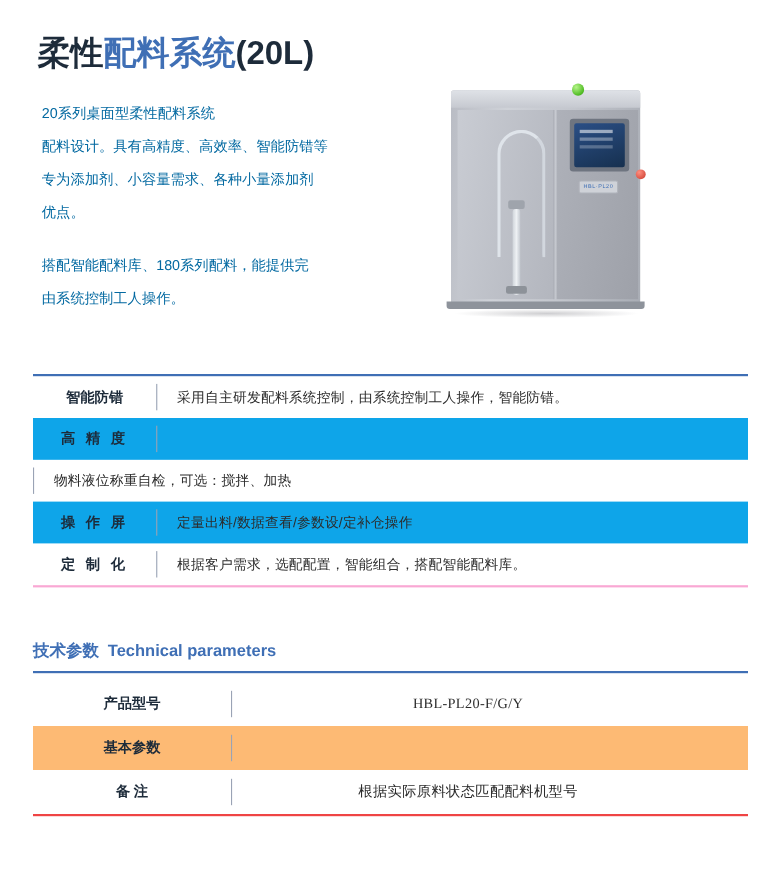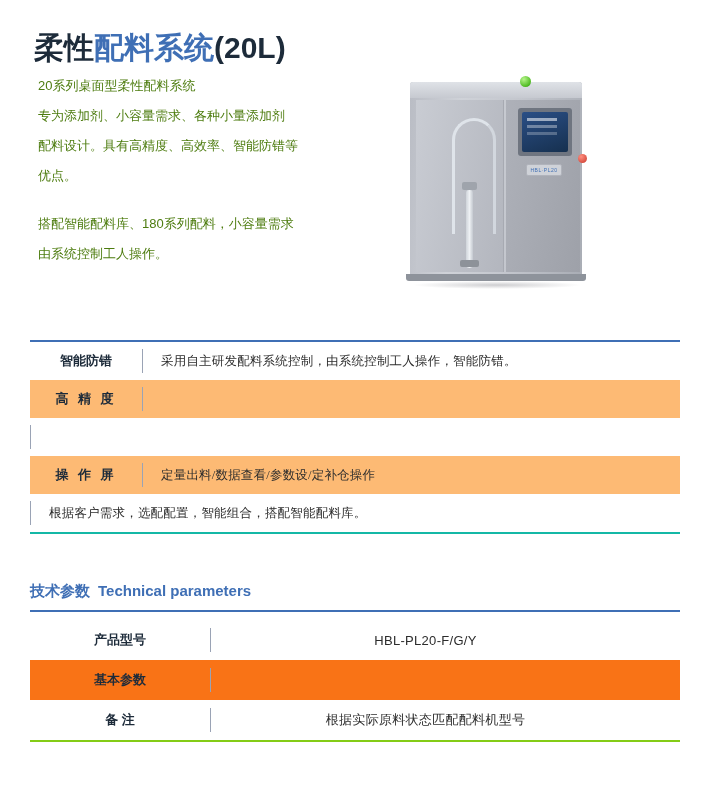--- a/index.html
+++ b/index.html
@@ -31,24 +31,24 @@
     letter-spacing: 0px;
     white-space: nowrap;
   }
   .t-dark { color: #1d2b3a; }
   .t-blue { color: #3f6fb5; }
 
   
   .desc {
     position: absolute;
     left: 38px;
-    top: 71px;
+    top: 88px;
     width: 350px;
     font-size: 13px;
-    color: #4d7c0f;
+    color: #0369a1;
     line-height: 30px;
   }
   .desc p { margin: 0; }
   .desc .gap { height: 18px; }
 
   
   .product {
     position: absolute;
     left: 402px;
     top: 70px;
@@ -205,29 +205,29 @@
     background: radial-gradient(ellipse at center, rgba(60,60,70,0.25), rgba(255,255,255,0) 70%);
   }
 
   
   .feature-table {
     position: absolute;
     left: 30px;
     top: 340px;
     width: 650px;
     border-top: 2px solid #3f6fb5;
-    border-bottom: 2px solid #14b8a6;
+    border-bottom: 2px solid #f9a8d4;
   }
   .feat-row {
     display: flex;
     align-items: stretch;
     height: 38px;
     font-size: 12.5px;
   }
-  .feat-row.alt { background: #fdba74; }
+  .feat-row.alt { background: #0ea5e9; }
   .feat-label {
     width: 112px;
     flex: 0 0 112px;
     display: flex;
     align-items: center;
     justify-content: center;
     font-weight: bold;
     color: #1d2b3a;
     font-size: 13px;
   }
@@ -237,21 +237,20 @@
     margin: 7px 0;
     flex: 0 0 1px;
   }
   .feat-value {
     flex: 1;
     display: flex;
     align-items: center;
     padding-left: 18px;
     color: #2c2c2c;
     letter-spacing: 0.2px;
-    font-family: Liberation Serif, serif;
   }
 
   
   .tech-heading {
     position: absolute;
     left: 30px;
     top: 582px;
     font-size: 15px;
     font-weight: bold;
     color: #3f6fb5;
@@ -265,29 +264,30 @@
     width: 650px;
     height: 2px;
     background: #3f6fb5;
   }
 
   .tech-table {
     position: absolute;
     left: 30px;
     top: 620px;
     width: 650px;
-    border-bottom: 2px solid #84cc16;
+    border-bottom: 2px solid #ef4444;
+    font-family: Liberation Serif, serif;
   }
   .tech-row {
     display: flex;
     height: 40px;
     font-size: 13px;
     align-items: stretch;
   }
-  .tech-row.alt { background: #f97316; }
+  .tech-row.alt { background: #fdba74; }
   .tech-label {
     width: 180px;
     flex: 0 0 180px;
     display: flex;
     align-items: center;
     justify-content: center;
     font-weight: bold;
     color: #1d2b3a;
   }
   .tech-sep {
@@ -312,25 +312,25 @@
 <body>
 
 <div class="page">
 
   <div class="title-row">
     <span class="t-dark">柔性</span><span class="t-blue">配料系统</span><span class="t-dark">(20L)</span>
   </div>
 
   <div class="desc">
     <p>20系列桌面型柔性配料系统</p>
+    <p>配料设计。具有高精度、高效率、智能防错等</p>
     <p>专为添加剂、小容量需求、各种小量添加剂</p>
-    <p>配料设计。具有高精度、高效率、智能防错等</p>
     <p>优点。</p>
     <div class="gap"></div>
-    <p>搭配智能配料库、180系列配料，小容量需求</p>
+    <p>搭配智能配料库、180系列配料，能提供完</p>
     <p>由系统控制工人操作。</p>
   </div>
 
   <div class="product">
     <div class="machine-body"></div>
     <div class="machine-left-panel"></div>
     <div class="machine-right-panel"></div>
     <div class="machine-top"></div>
     <div class="tube"></div>
     <div class="tube-cap"></div>
@@ -354,29 +354,31 @@
       <div class="feat-value">采用自主研发配料系统控制，由系统控制工人操作，智能防错。</div>
     </div>
 
     <div class="feat-row alt">
       <div class="feat-label sp">高 精 度</div>
       <div class="feat-sep"></div>
     </div>
 
     <div class="feat-row">
       <div class="feat-sep"></div>
+      <div class="feat-value">物料液位称重自检，可选：搅拌、加热</div>
     </div>
 
     <div class="feat-row alt">
       <div class="feat-label sp">操 作 屏</div>
       <div class="feat-sep"></div>
       <div class="feat-value">定量出料/数据查看/参数设/定补仓操作</div>
     </div>
 
     <div class="feat-row">
+      <div class="feat-label sp">定 制 化</div>
       <div class="feat-sep"></div>
       <div class="feat-value">根据客户需求，选配配置，智能组合，搭配智能配料库。</div>
     </div>
 
   </div>
 
   <div class="tech-heading">
     <span>技术参数</span><span class="en">Technical parameters</span>
   </div>
   <div class="tech-underline"></div>

